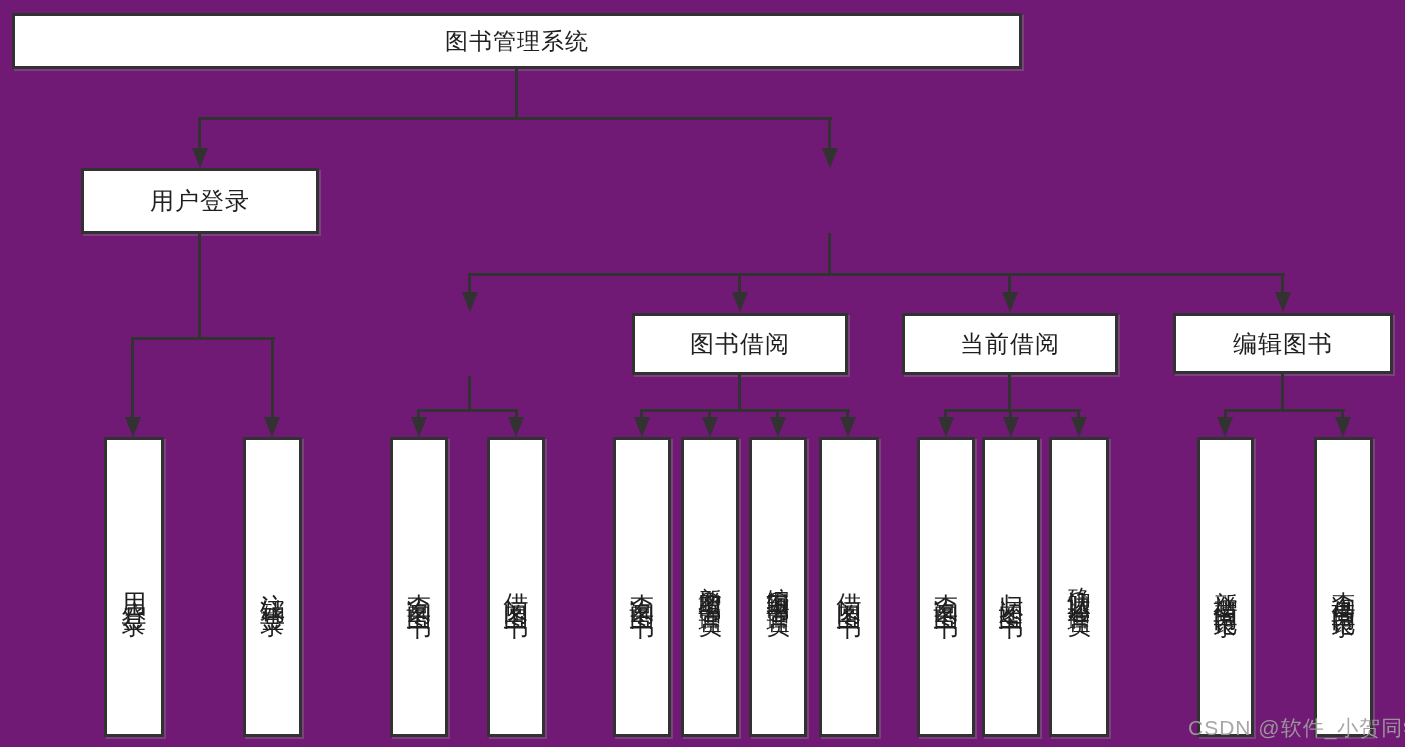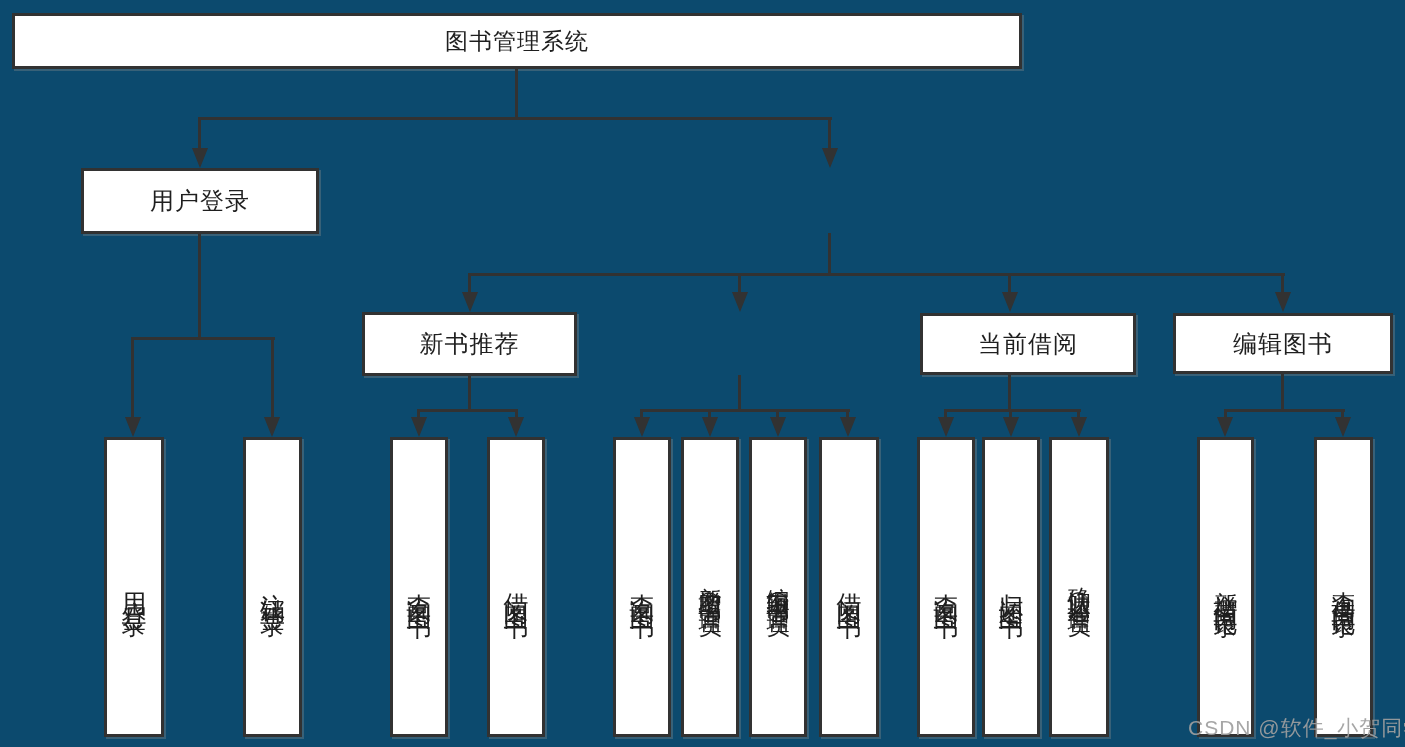--- a/index.html
+++ b/index.html
@@ -1,19 +1,19 @@
 <!DOCTYPE html>
 <html><head>
 <meta charset="utf-8">
 <style>
   html,body{margin:0;padding:0;background:#ffffff;}
   #canvas{
     position:relative;
     width:1405px;height:747px;
-    background:#0c4a6e;
+    background:#701a75;
     font-family:"Liberation Sans", sans-serif;
     color:#1f1f1f;
     overflow:hidden;
   }
   .hbox{
     position:absolute;
     background:#fff;
     border:3px solid #323232;
     box-sizing:border-box;
     display:flex;align-items:center;justify-content:center;
@@ -80,22 +80,22 @@
   <div class="line" style="left:468px;top:273px;width:817px;height:3px;"></div>
   <div class="line" style="left:468px;top:273px;width:3px;height:22px;"></div>
   <div class="arrowhead" style="left:462px;top:292px;"></div>
   <div class="line" style="left:738px;top:273px;width:3px;height:22px;"></div>
   <div class="arrowhead" style="left:732px;top:292px;"></div>
   <div class="line" style="left:1008px;top:273px;width:3px;height:22px;"></div>
   <div class="arrowhead" style="left:1002px;top:292px;"></div>
   <div class="line" style="left:1281px;top:273px;width:3px;height:22px;"></div>
   <div class="arrowhead" style="left:1275px;top:292px;"></div>
 
-  <div class="hbox" style="left:362px;top:312px;width:215px;height:64px;font-size:24px;">新书推荐</div>
-  <div class="hbox" style="left:902px;top:313px;width:216px;height:62px;font-size:24px;margin-left:18px;">当前借阅</div>
+  <div class="hbox" style="left:632px;top:313px;width:216px;height:62px;font-size:24px;">图书借阅</div>
+  <div class="hbox" style="left:902px;top:313px;width:216px;height:62px;font-size:24px;">当前借阅</div>
   <div class="hbox" style="left:1173px;top:313px;width:220px;height:61px;font-size:24px;">编辑图书</div>
 
   <div class="line" style="left:468px;top:376px;width:3px;height:36px;"></div>
   <div class="line" style="left:417px;top:409px;width:101px;height:3px;"></div>
   <div class="line" style="left:417px;top:409px;width:3px;height:12px;"></div>
   <div class="arrowhead" style="left:411px;top:417px;"></div>
   <div class="line" style="left:515px;top:409px;width:3px;height:12px;"></div>
   <div class="arrowhead" style="left:508px;top:417px;"></div>
 
   <div class="line" style="left:738px;top:375px;width:3px;height:37px;"></div>

